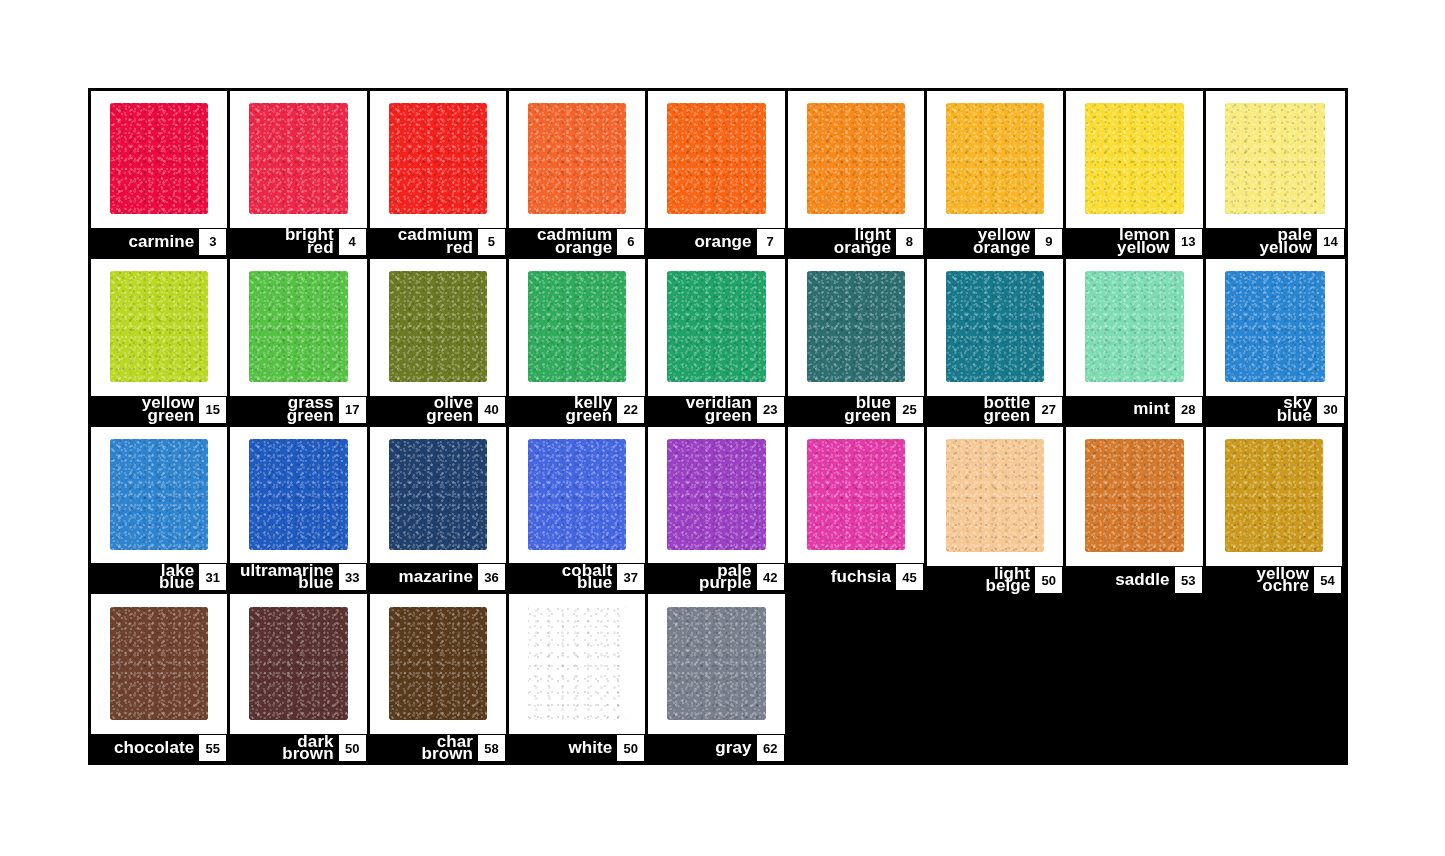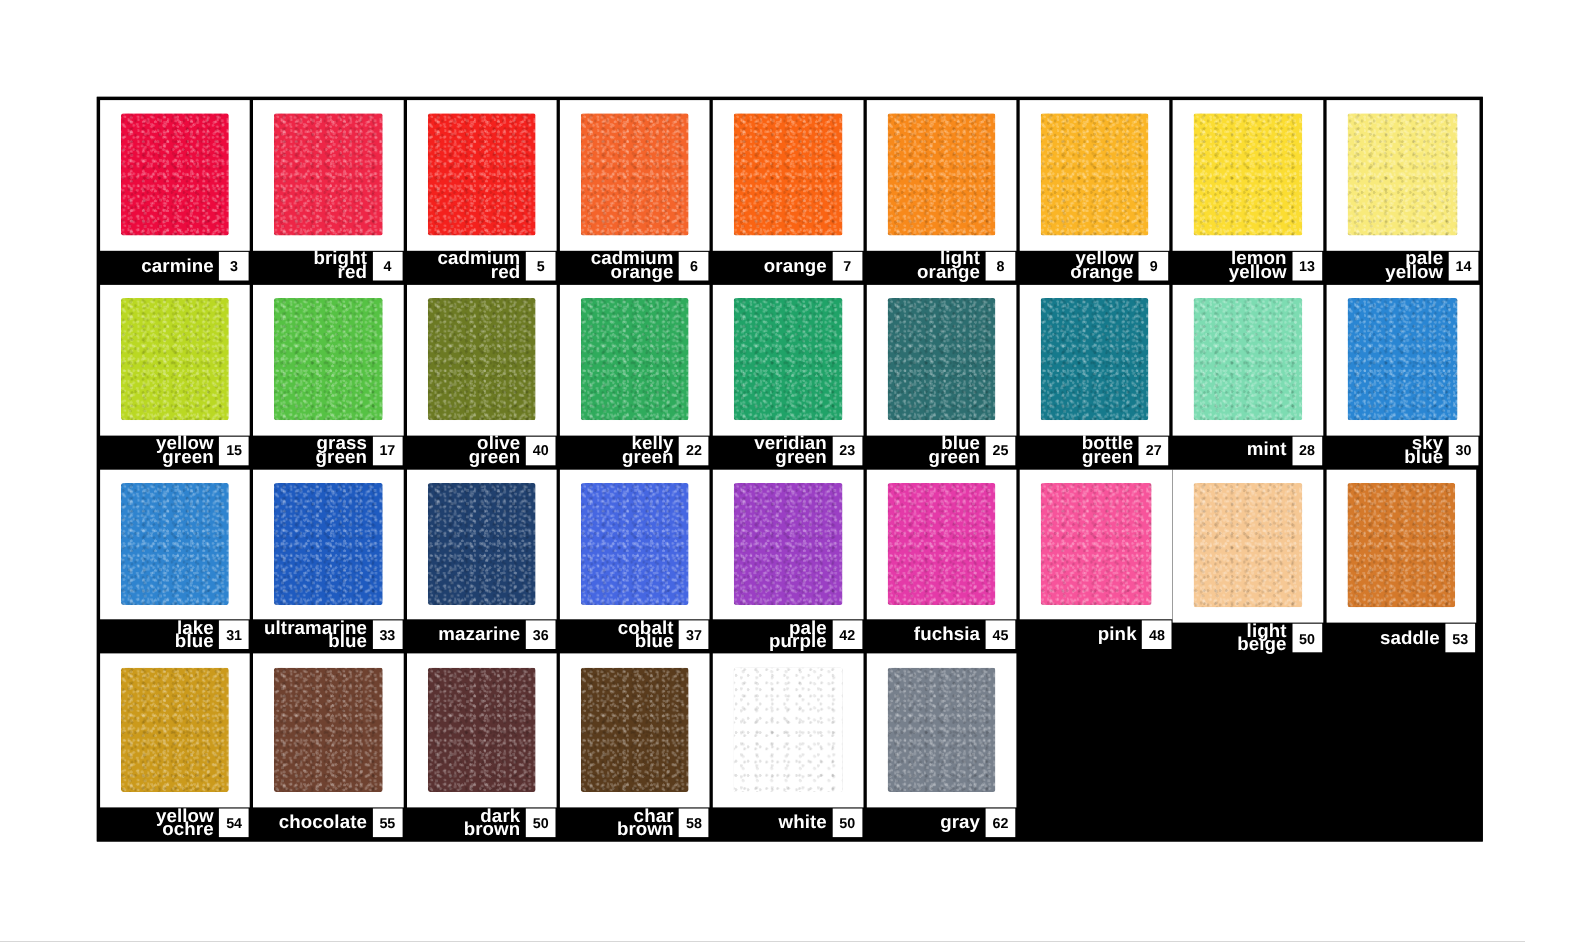--- a/index.html
+++ b/index.html
@@ -366,29 +366,20 @@
     </div>
     <div class="swatch-cell">
       <div class="swatch-area">
         <div class="swatch-paint" style="background: rgb(228, 58, 168);"></div>
       </div>
       <div class="label-strip">
         <div class="label-name">fuchsia</div>
         <div class="label-number">45</div>
       </div>
     </div>
-    <div class="swatch-cell last-col">
-      <div class="swatch-area">
-        <div class="swatch-paint" style="background: rgb(247, 84, 155);"></div>
-      </div>
-      <div class="label-strip">
-        <div class="label-name">pink</div>
-        <div class="label-number">48</div>
-      </div>
-    </div>
     <div class="swatch-cell last-row">
       <div class="swatch-area">
         <div class="swatch-paint" style="background: rgb(246, 200, 148);"></div>
       </div>
       <div class="label-strip">
         <div class="label-name">light
 beige</div>
         <div class="label-number">50</div>
       </div>
     </div>

